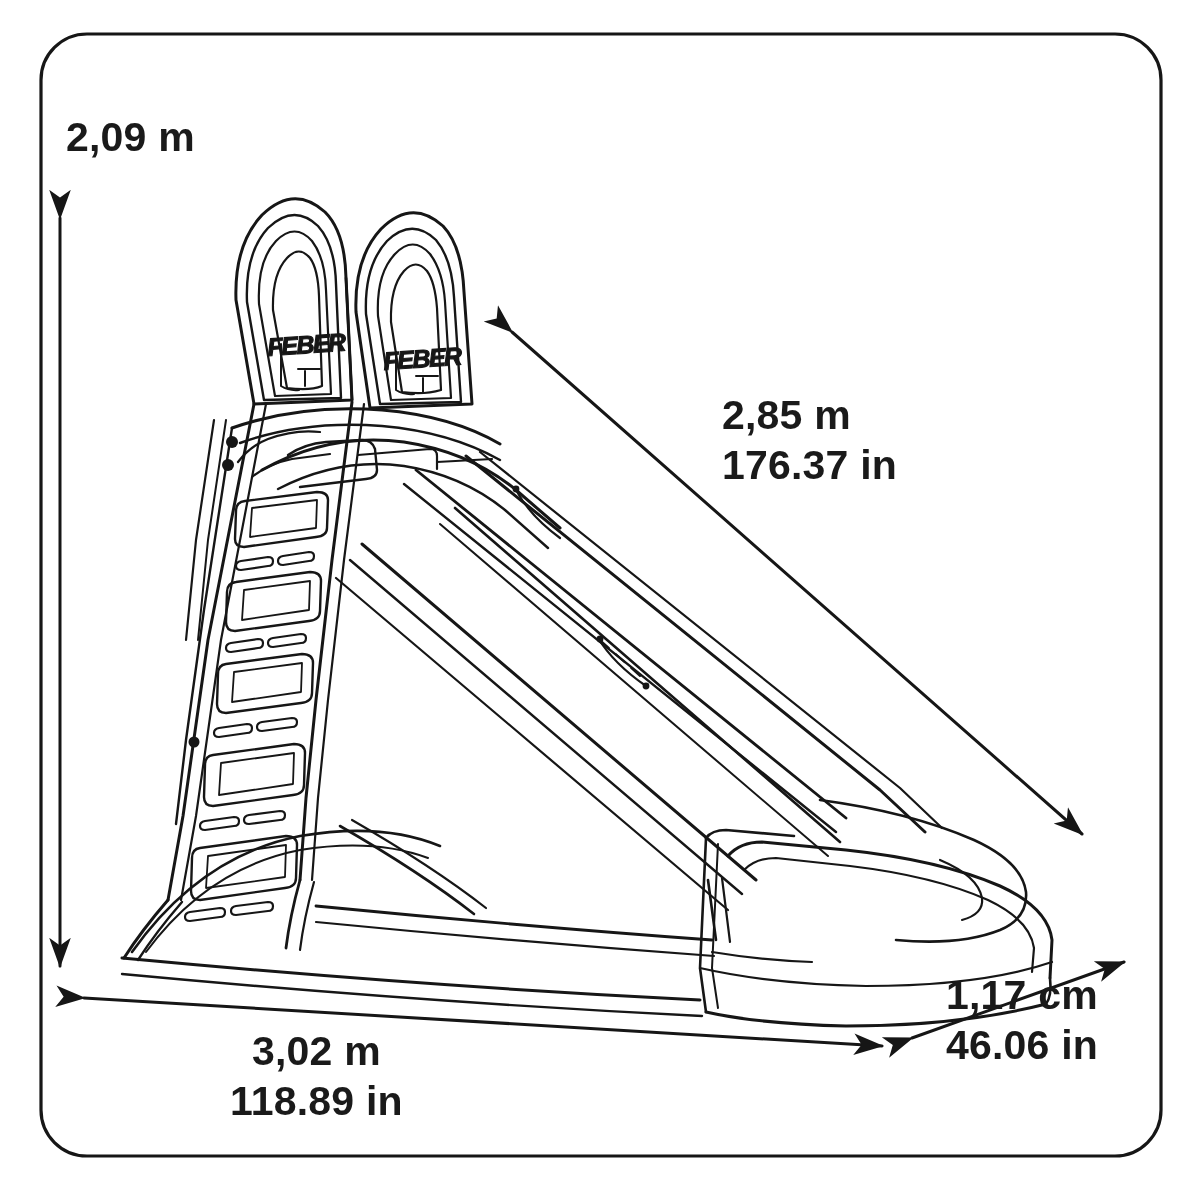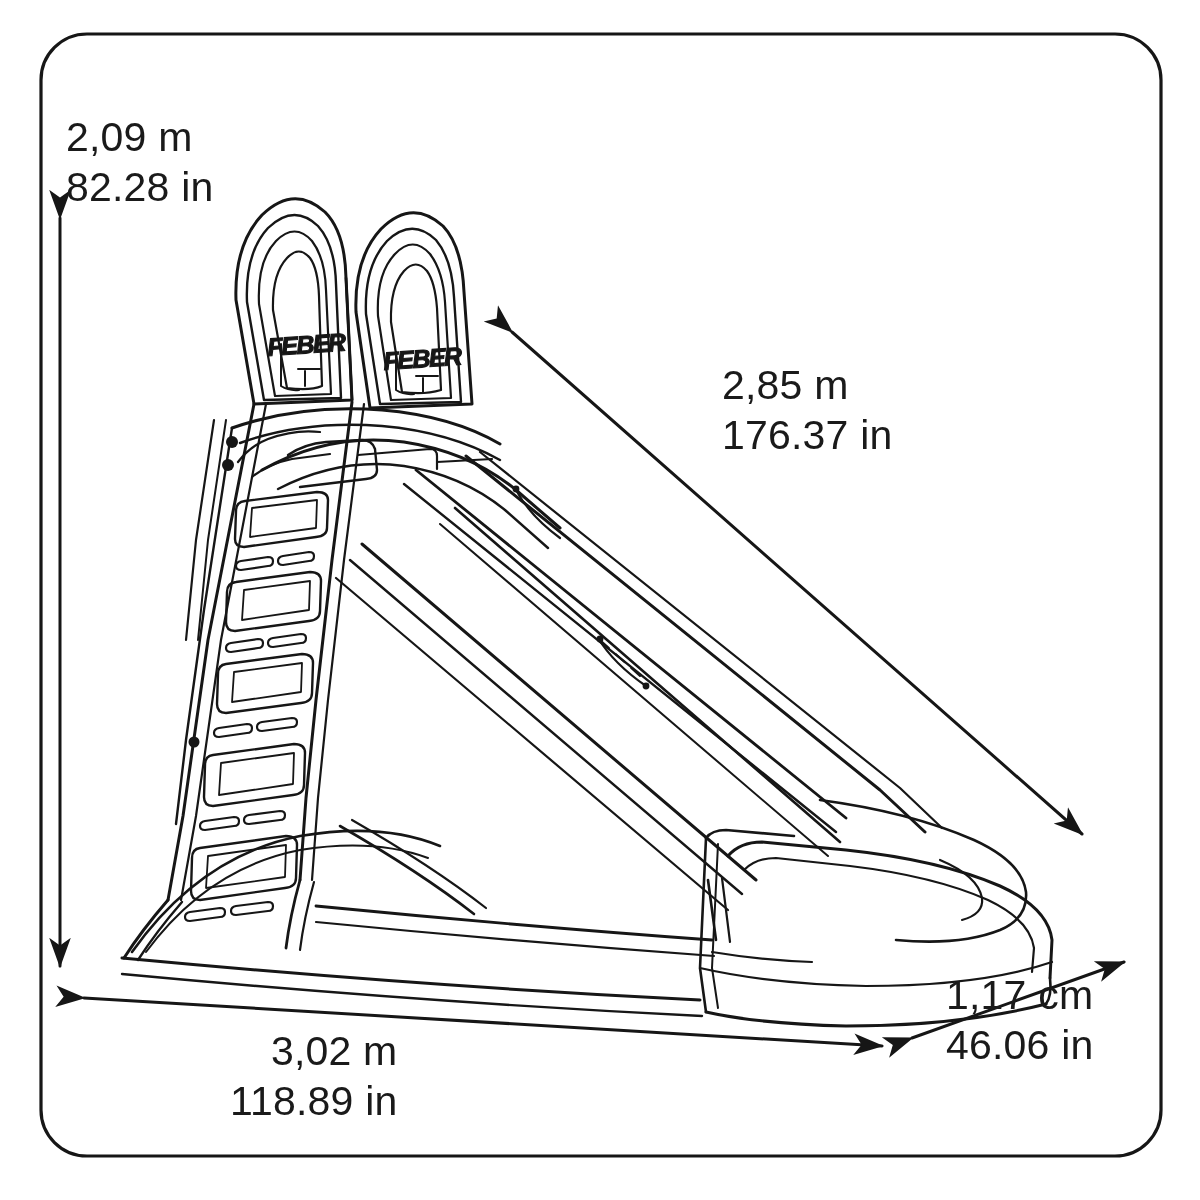--- a/index.html
+++ b/index.html
@@ -27,25 +27,26 @@
     height: 1200px;
   }
   .dim-label {
     position: absolute;
     font-family: "Liberation Sans", sans-serif;
     font-size: 41px;
     line-height: 50px;
     color: #1a1a1a;
     letter-spacing: 0.2px;
     white-space: nowrap;
+    font-weight: bold;
   }
   .dim-label .ln { display: block; }
   #label-height { left: 66px;  top: 112px; }
-  #label-slope  { left: 722px; top: 360px; }
-  #label-width  { left: 230px; top: 1026px; text-align: right; }
+  #label-slope  { left: 722px; top: 390px; }
+  #label-width  { left: 230px; top: 1026px; text-align: center; }
   #label-depth  { left: 946px; top: 970px; }
 </style>
 </head>
 <body>
 
 <div id="sheet">
 
   <svg viewBox="0 0 1200 1200" xmlns="http://www.w3.org/2000/svg">
     <defs>
       <marker id="ah" markerWidth="11" markerHeight="11" refX="9.4" refY="4" orient="auto">
@@ -215,21 +216,20 @@
       <line x1="512" y1="332" x2="1082" y2="834" stroke-width="3" marker-start="url(#ah)" marker-end="url(#ah)"></line>
 
       <line x1="84" y1="998" x2="882" y2="1046" stroke-width="3" marker-start="url(#ah)" marker-end="url(#ah)"></line>
 
       <line x1="912" y1="1038" x2="1124" y2="962" stroke-width="3" marker-start="url(#ah)" marker-end="url(#ah)"></line>
     </g>
   </svg>
 
   <div class="dim-label" id="label-height">
     <span class="ln">2,09 m</span>
-    <span class="ln">82.28 in</span>
   </div>
 
   <div class="dim-label" id="label-slope">
     <span class="ln">2,85 m</span>
     <span class="ln">176.37 in</span>
   </div>
 
   <div class="dim-label" id="label-width">
     <span class="ln">3,02 m</span>
     <span class="ln">118.89 in</span>

